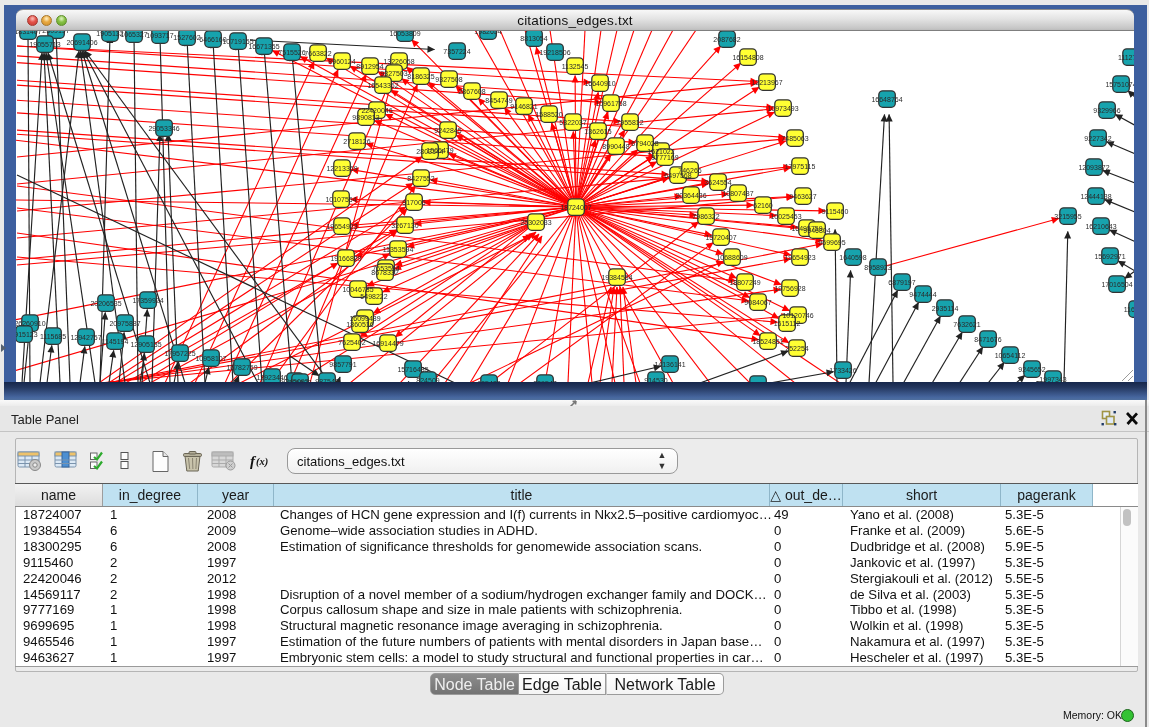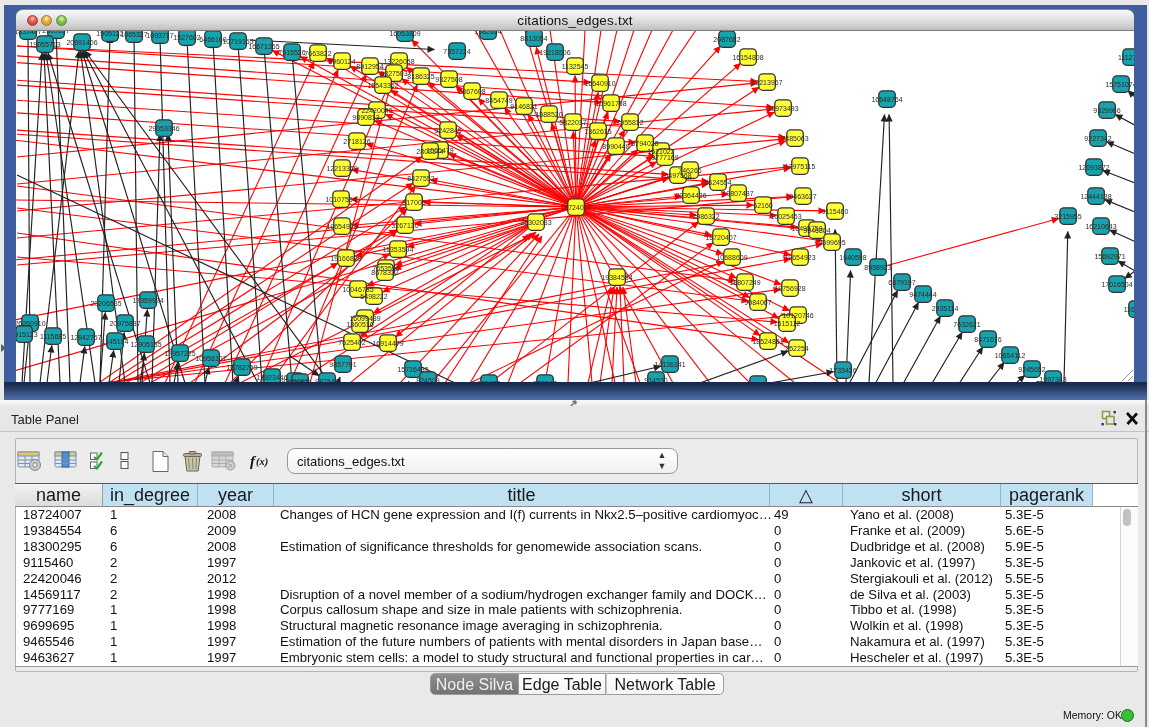--- a/index.html
+++ b/index.html
@@ -21,21 +21,21 @@
 #tp-title{left:11px;top:412px;font-size:13px;color:#222}
 
 
 #innerpanel{left:15px;top:438px;width:1123px;height:234px;background:#ececec;border:1px solid #b5b5b5;border-radius:2px}
 
 #dd{left:287px;top:448px;width:391px;height:26px;background:linear-gradient(#ffffff,#f0f0f0);border:1px solid #999;border-radius:8px}
 #ddtext{left:297px;top:454px;font-size:13px;color:#111}
 #ddarrows{left:655px;top:450px;font-size:9px;color:#333;line-height:11px;text-align:center;width:14px}
 
 #tbl-headrow{left:15px;top:483px;width:1123px;height:24px;background:#fff;border-top:1px solid #585858;border-bottom:1px solid #8a8a8a}
-.hc{position:absolute;top:484px;height:22px;font-size:18px;color:#1a1a1a;text-align:center;line-height:22px;background:#bfe1f1;border-right:1px solid #8fb6c9}
+.hc{position:absolute;top:484px;height:22px;font-size:14px;color:#1a1a1a;text-align:center;line-height:22px;background:#bfe1f1;border-right:1px solid #8fb6c9}
 .hc.gray{background:linear-gradient(#f2f2f2,#dddddd);border-right:1px solid #9d9d9d}
 #rows{left:16px;top:507px;width:1104px;height:159px;background:#fff;font-size:13.2px;color:#111}
 .row{position:absolute;height:15.9px;white-space:nowrap;overflow:hidden}
 .c{position:absolute;top:0;line-height:16px}
 
 #sb{left:1120px;top:507px;width:18px;height:159px;background:#fbfbfb;border-left:1px solid #d6d6d6}
 #sbthumb{left:1122.5px;top:509px;width:8px;height:17px;background:#c2c2c2;border-radius:4px}
 #tbl-bottom{left:15px;top:666px;width:1123px;height:1px;background:#9a9a9a}
 .tab{position:absolute;top:673px;height:22px;line-height:21px;text-align:center;border:1px solid #9b9b9b}
 #tab1{left:430px;width:89px;background:linear-gradient(#8d8d8d,#737373);color:#efefef;border-radius:5px 0 0 5px}
@@ -656,20 +656,21 @@
       <span class="c" style="left:191px;width:60px">2008</span>
       <span class="c" style="left:264px;width:488px">Changes of HCN gene expression and I(f) currents in Nkx2.5–positive cardiomyoc…</span>
       <span class="c" style="left:758px;width:60px">49</span>
       <span class="c" style="left:834px;width:152px">Yano et al. (2008)</span>
       <span class="c" style="left:989px;width:80px">5.3E-5</span>
     </div>
     <div class="row" style="top:15.9px;left:0;width:1104px">
       <span class="c" style="left:7px;width:80px">19384554</span>
       <span class="c" style="left:94px;width:60px">6</span>
       <span class="c" style="left:191px;width:60px">2009</span>
+      <span class="c" style="left:264px;width:488px">Genome–wide association studies in ADHD.</span>
       <span class="c" style="left:758px;width:60px">0</span>
       <span class="c" style="left:834px;width:152px">Franke et al. (2009)</span>
       <span class="c" style="left:989px;width:80px">5.6E-5</span>
     </div>
     <div class="row" style="top:31.8px;left:0;width:1104px">
       <span class="c" style="left:7px;width:80px">18300295</span>
       <span class="c" style="left:94px;width:60px">6</span>
       <span class="c" style="left:191px;width:60px">2008</span>
       <span class="c" style="left:264px;width:488px">Estimation of significance thresholds for genomewide association scans.</span>
       <span class="c" style="left:758px;width:60px">0</span>
@@ -734,20 +735,20 @@
       <span class="c" style="left:191px;width:60px">1997</span>
       <span class="c" style="left:264px;width:488px">Embryonic stem cells: a model to study structural and functional properties in car…</span>
       <span class="c" style="left:758px;width:60px">0</span>
       <span class="c" style="left:834px;width:152px">Hescheler et al. (1997)</span>
       <span class="c" style="left:989px;width:80px">5.3E-5</span>
     </div>
   </div>
 <div id="sb" class="abs"></div>
 <div id="sbthumb" class="abs"></div>
 <div id="tbl-bottom" class="abs"></div>
-<div id="tab1" class="tab">Node Silva</div>
+<div id="tab1" class="tab">Node Table</div>
 <div id="tab2" class="tab">Edge Table</div>
 <div id="tab3" class="tab">Network Table</div>
 <div id="mem" class="abs">Memory: OK</div>
 <div id="memdot" class="abs"></div>
 <div id="rightline" class="abs"></div>
 <svg class="abs" style="left:0;top:342px" width="8" height="12" viewBox="0 0 8 12" xmlns="http://www.w3.org/2000/svg">
     <path d="M1,2 L6,6 L1,10 z" fill="#55606e"></path>
   </svg>
 </body></html>

